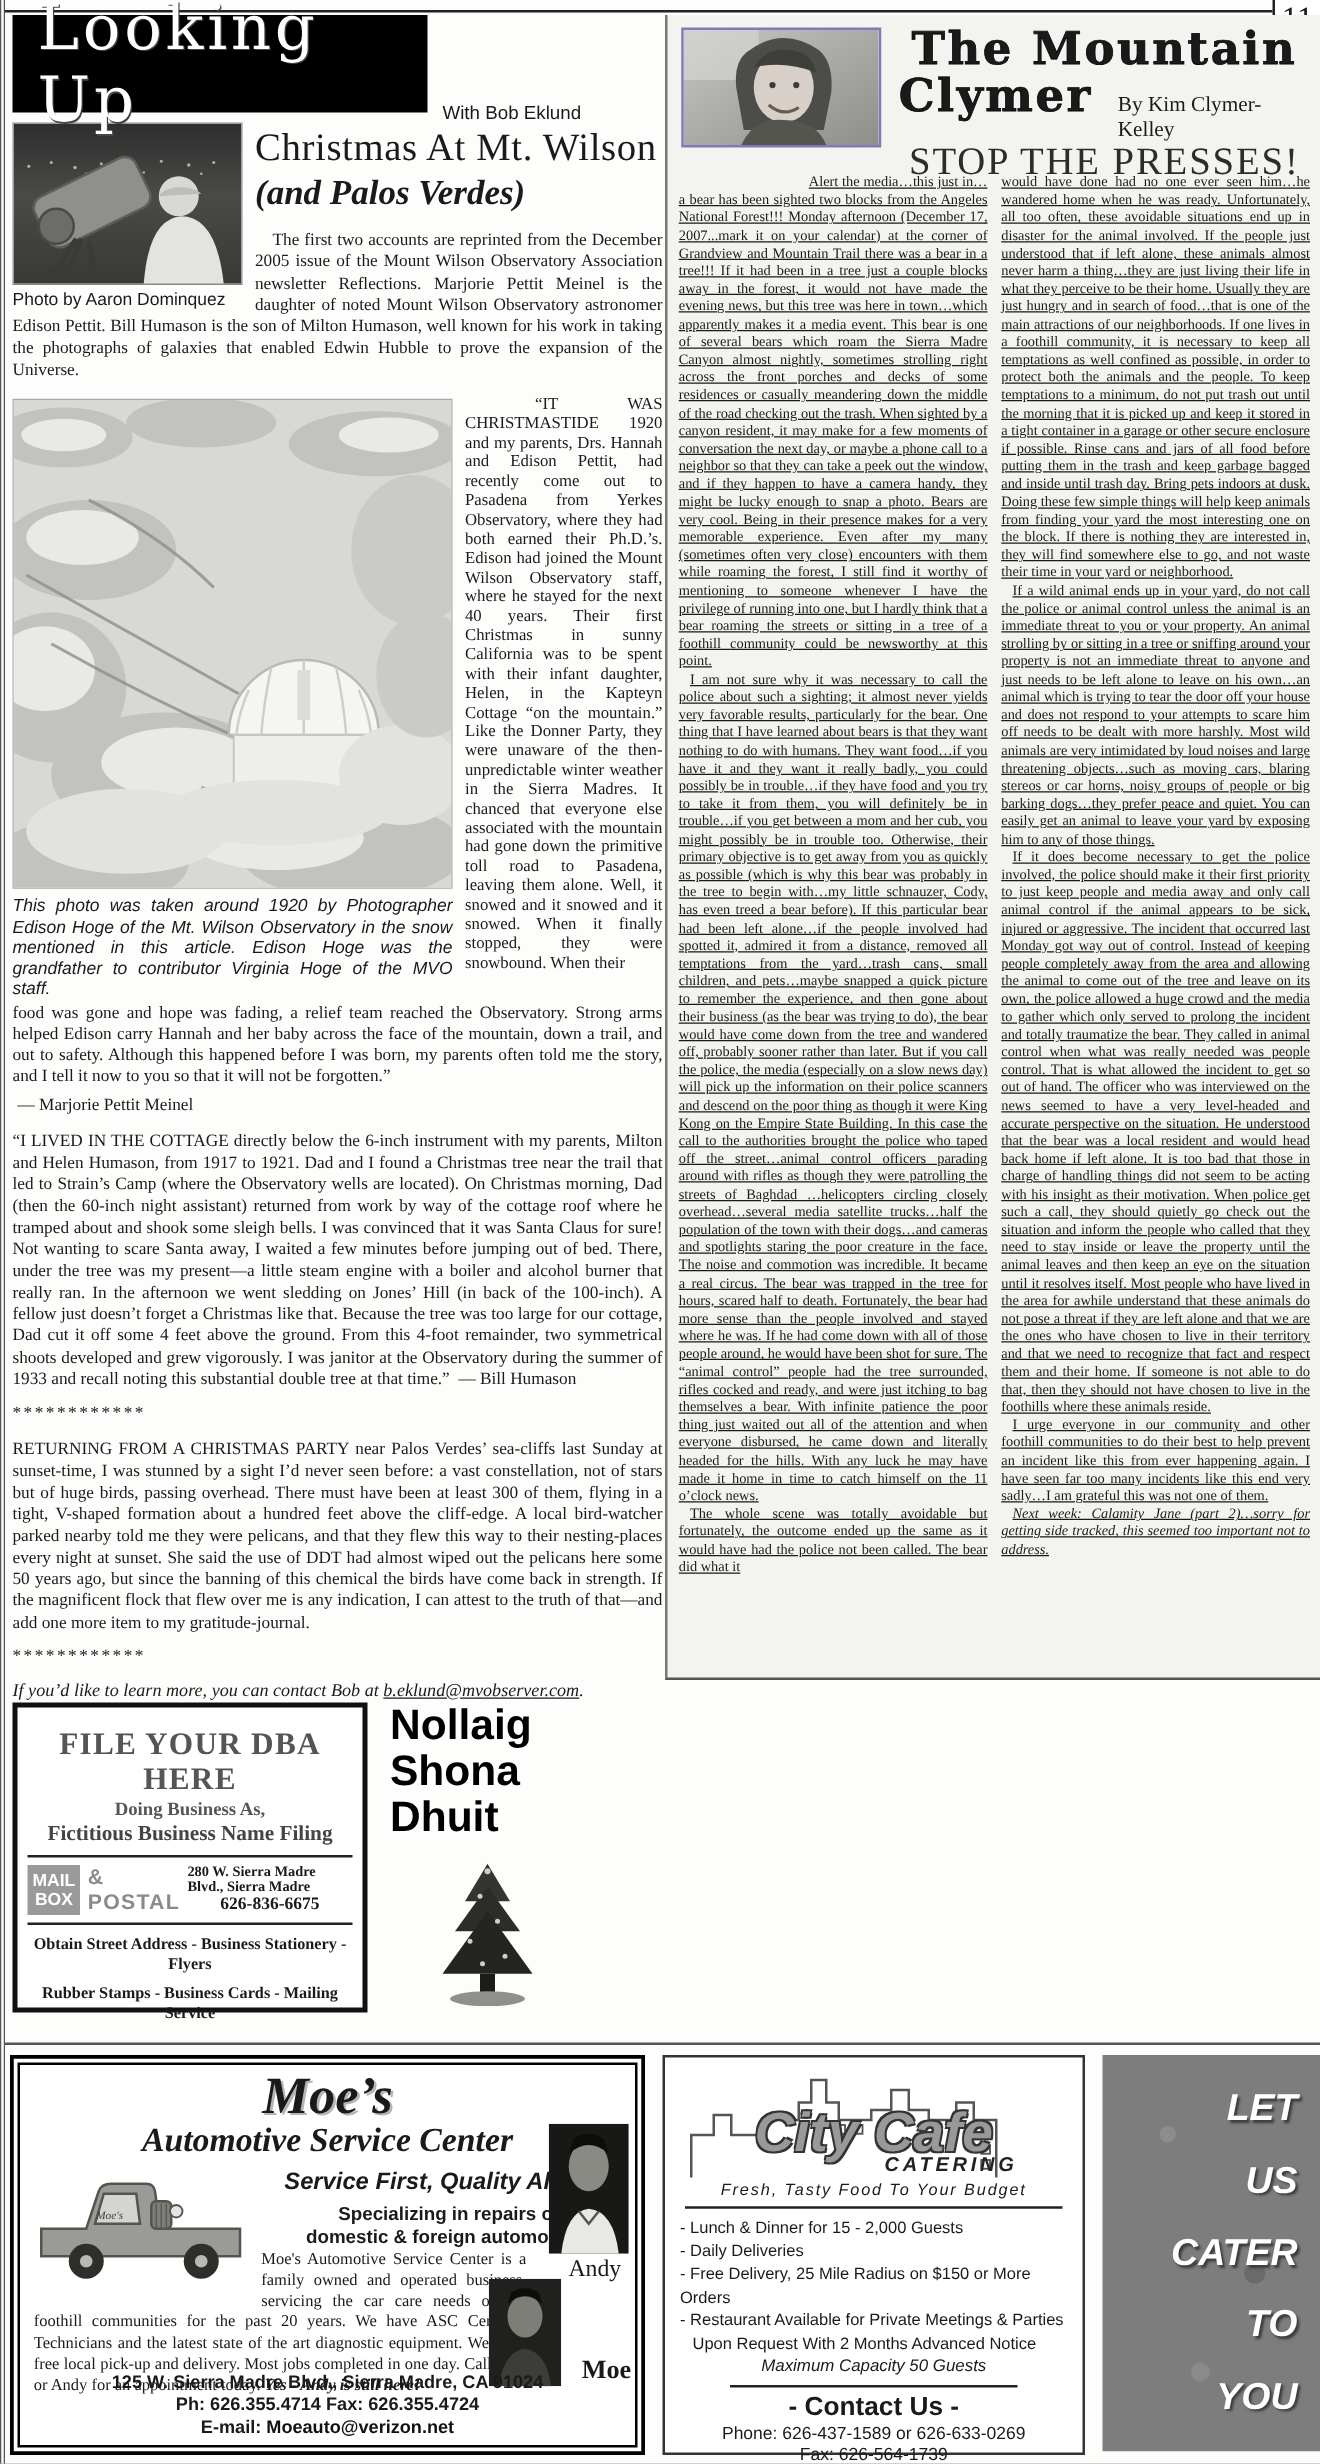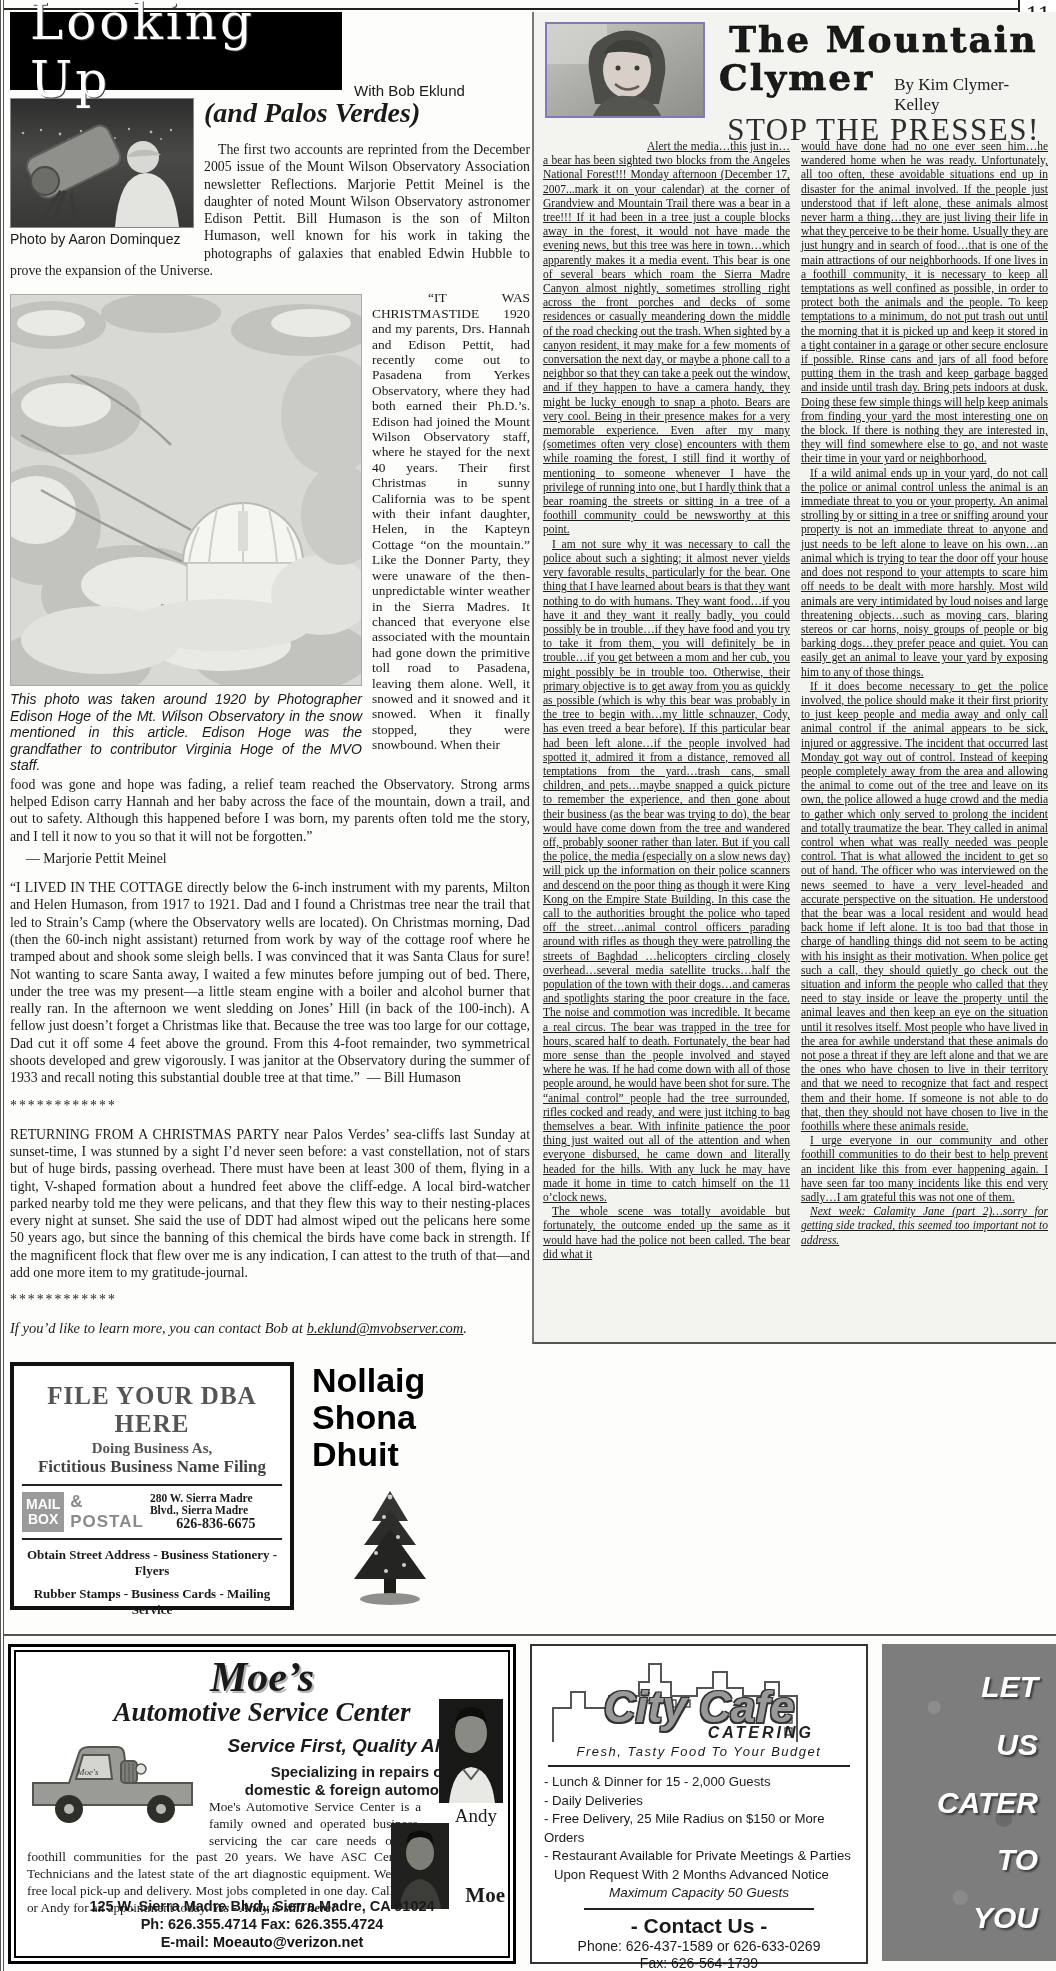--- a/index.html
+++ b/index.html
@@ -27,21 +27,21 @@
   .lu-photo-credit{font:14px "Liberation Sans",sans-serif;margin-top:3px;}
   .lu-headline{font:31px "Liberation Serif",serif;margin:6px 0 0;font-weight:normal;letter-spacing:.5px;}
   .lu-subheadline{font:bold italic 28px "Liberation Serif",serif;margin:3px 0 12px;padding-left:20px;}
   .lu-body,.lu-intro{font-size:13.8px;line-height:17.3px;text-align:justify;margin:0 0 11px;}
   .lu-intro{text-indent:14px;}
   .snow-float{float:left;clear:left;width:352px;margin:4px 10px 2px 0;}
   .snow-photo{width:352px;height:392px;border:1px solid #aaa;box-sizing:border-box;}
   .caption{font:italic 14px/16.5px "Liberation Sans",sans-serif;text-align:justify;margin:5px 0 0;}
   .quote1{font-size:13.4px;line-height:15.4px;text-indent:56px;}
   .clear{clear:left;}
-  .lu-attrib{margin:-5px 16px 12px;font-size:13.8px;}
+  .lu-attrib{margin:-5px 4px 12px;font-size:13.8px;}
   .sep{letter-spacing:2px;font-size:13.8px;margin:0 0 12px;}
   .lu-contact{font:italic 14.5px "Liberation Serif",serif;margin:2px 0 0;}
   .lu-contact a{color:#1a1a1a;}
 
   
   .left-ads{position:absolute;left:0;top:1350px;width:520px;display:flex;gap:10px;}
   .dba{width:284px;border:4px solid #111;background:#fff;padding:7px 8px;box-sizing:border-box;height:248px;}
   .dba-header{background:#8d8d8d;color:#fff;font:bold 21px "Liberation Sans",sans-serif;
               text-align:center;padding:7px 2px;border:1px solid #666;}
   .dba-title{font:bold 25px "Liberation Serif",serif;color:#555;text-align:center;margin-top:9px;letter-spacing:1px;}
@@ -166,20 +166,21 @@
           <circle cx="34" cy="82" r="14" fill="#6c6c68" stroke="#4a4a46" stroke-width="2"></circle>
           <path d="M54 92 L40 126 M60 94 L66 126 M50 92 L28 126" stroke="#3a3a38" stroke-width="4" fill="none"></path>
           <circle cx="132" cy="58" r="16" fill="#d8d8d4"></circle>
           <path d="M116 58 a18 9 0 0 1 34 -2 z" fill="#bdbdb9"></path>
           <path d="M104 128 q4 -52 30 -54 q28 0 34 54 z" fill="#e3e3df"></path>
         </svg>
       </div>
       <div class="lu-photo-credit">Photo by Aaron Dominquez</div>
     </div>
 
+    <h1 class="lu-headline">Christmas At Mt.  Wilson</h1>
     <h2 class="lu-subheadline">(and Palos Verdes)</h2>
     <p class="lu-intro">The first two accounts are reprinted from the December 2005 issue of the Mount Wilson Observatory Association newsletter Reflections.  Marjorie Pettit Meinel is the daughter of noted Mount Wilson Observatory astronomer Edison Pettit.  Bill Humason is the son of Milton Humason, well known for his work in taking the photographs of galaxies that enabled Edwin Hubble to prove the expansion of the Universe.</p>
 
     <div class="snow-float">
       <div class="snow-photo">
         <svg width="350" height="390" viewBox="0 0 350 390" preserveAspectRatio="none">
           <rect width="350" height="390" fill="#d8d8d5"></rect>
           <g fill="#c2c2bf">
             <ellipse cx="40" cy="30" rx="55" ry="24"></ellipse>
               <ellipse cx="150" cy="18" rx="60" ry="20"></ellipse>

